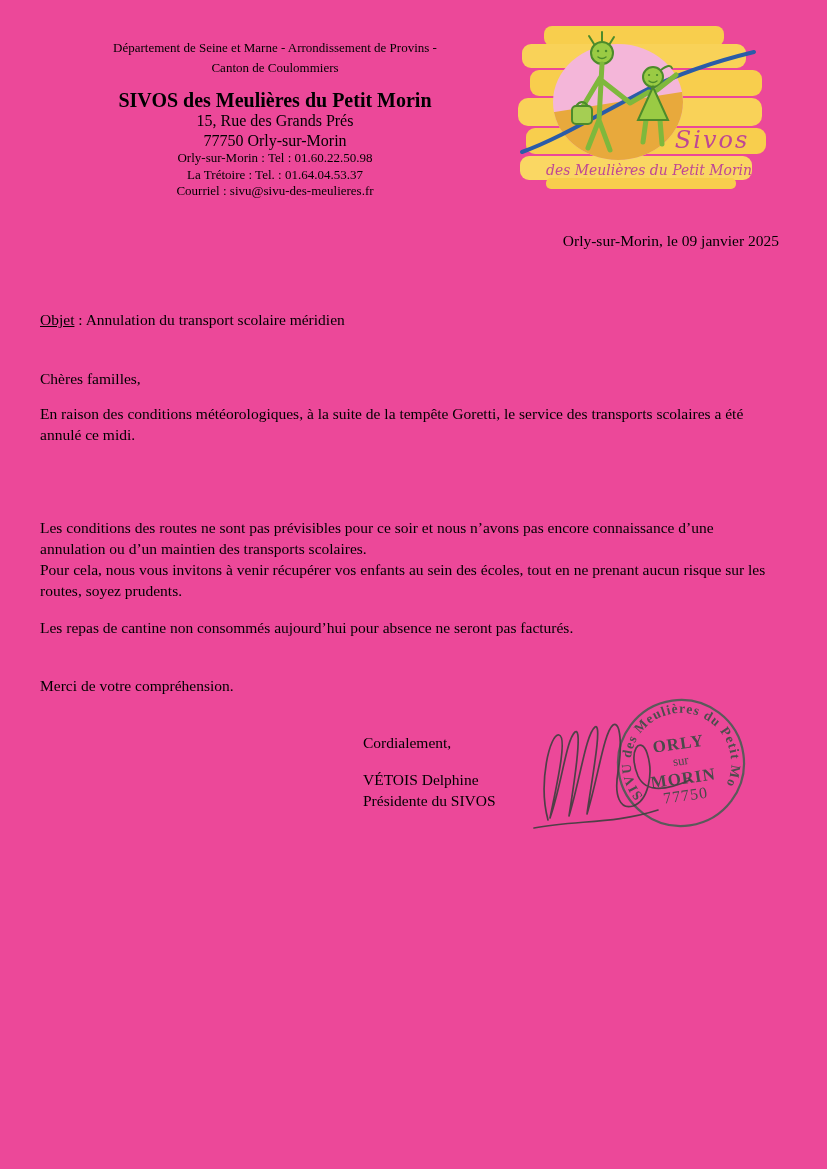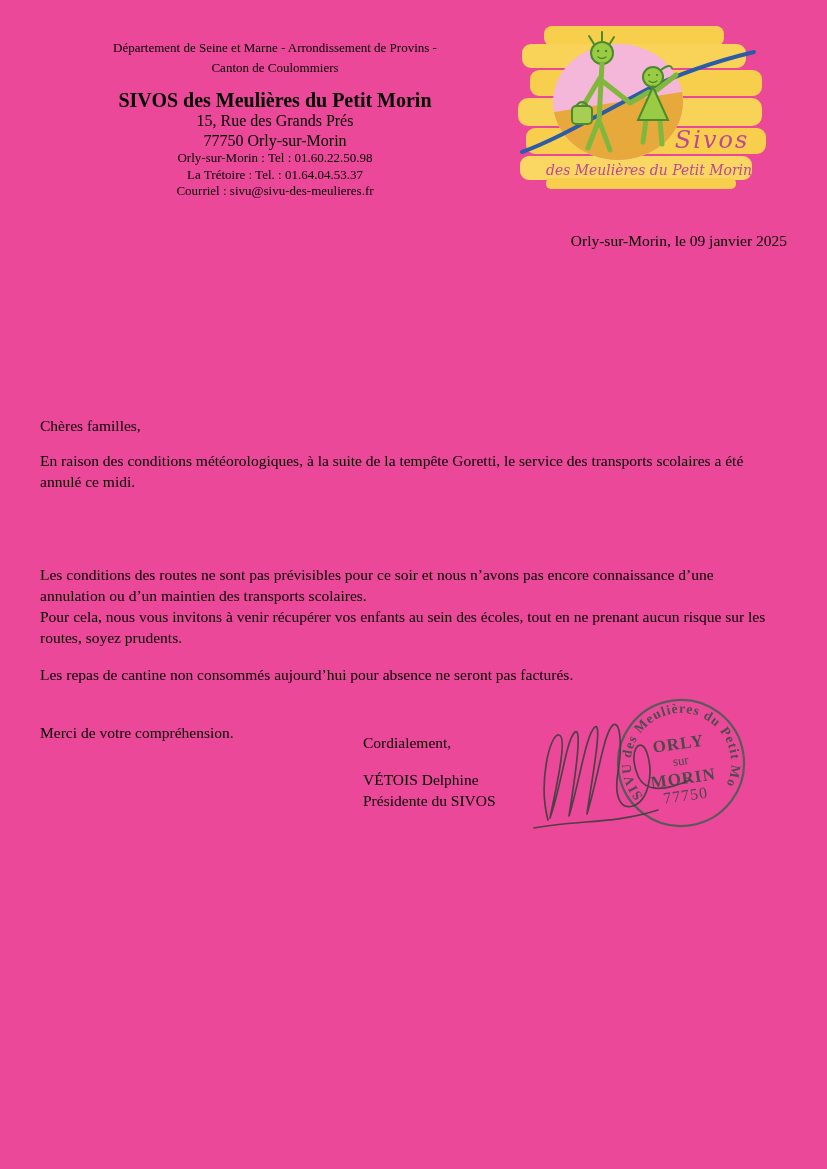--- a/index.html
+++ b/index.html
@@ -9,24 +9,24 @@
   }
   
   .letterhead{position:absolute;left:55px;top:38px;width:440px;text-align:center;}
   .lh-small{font-size:13px;line-height:20px;}
   .lh-org{font-size:20px;font-weight:bold;line-height:22px;margin-top:11px;}
   .lh-addr{font-size:16px;line-height:19.5px;}
   .lh-small2{font-size:13px;line-height:16.5px;}
   .logo-svg{position:absolute;left:516px;top:20px;}
   .logo-script{font-family:"DejaVu Serif",serif;font-style:italic;fill:#BE4795;}
   
-  .date-line{position:absolute;top:232px;right:40px;font-size:15.5px;}
+  .date-line{position:absolute;top:232px;right:48px;font-size:15.5px;}
   .subject{position:absolute;left:40px;top:311px;font-size:15.5px;}
   .subject .u{text-decoration:underline;}
-  .para{position:absolute;left:40px;width:738px;font-size:15.5px;line-height:21px;margin-top:47px;}
+  .para{position:absolute;left:40px;width:738px;font-size:15.5px;line-height:21px;}
   .salutation{top:368px;}
   .p1{top:403px;}
   .p2{top:460px;}
   .p3{top:517px;}
   .p4{top:617px;}
   .thanks{top:675px;}
   .closing{position:absolute;left:363px;top:732px;font-size:15.5px;line-height:21px;}
   .closing .name{margin-top:16px;}
   
   .stamp-svg{position:absolute;left:530px;top:688px;}
@@ -87,20 +87,21 @@
       <path d="M133,61 q4,3 8,0" fill="none" stroke-width="1.3"></path>
       <path d="M133,72 L114,83 M141,70 L160,55 M130,100 L127,122 M144,100 L146,124" fill="none" stroke="#7FB83C" stroke-width="5"></path>
       <polygon points="137,67 122,100 152,100" fill="#9ACB44" stroke-width="2"></polygon>
     </g>
     <text class="logo-script" x="196" y="128" text-anchor="middle" font-size="24" letter-spacing="2">Sivos</text>
     <text class="logo-script" x="133" y="155" text-anchor="middle" font-size="15" textLength="206" lengthAdjust="spacingAndGlyphs">des Meulières du Petit Morin</text>
   </svg>
 
   <div class="date-line">Orly-sur-Morin, le 09 janvier 2025</div>
 
+  <div class="subject"><span class="u">Objet</span><span> : Annulation du transport scolaire méridien</span></div>
 
   <div class="para salutation">Chères familles,</div>
   <div class="para p1">En raison des conditions météorologiques, à la suite de la tempête Goretti, le service des transports scolaires a été annulé ce midi.</div>
   <div class="para p3">
     <div>Les conditions des routes ne sont pas prévisibles pour ce soir et nous n’avons pas encore connaissance d’une annulation ou d’un maintien des transports scolaires.</div>
     <div>Pour cela, nous vous invitons à venir récupérer vos enfants au sein des écoles, tout en ne prenant aucun risque sur les routes, soyez prudents.</div>
   </div>
   <div class="para thanks">Merci de votre compréhension.</div>
   <div class="para p4">Les repas de cantine non consommés aujourd’hui pour absence ne seront pas facturés.</div>
 

